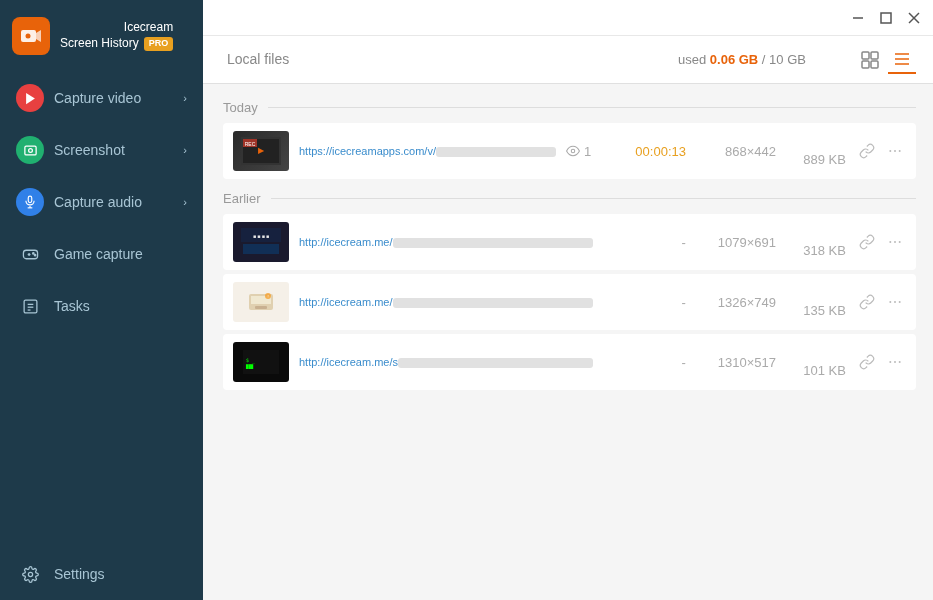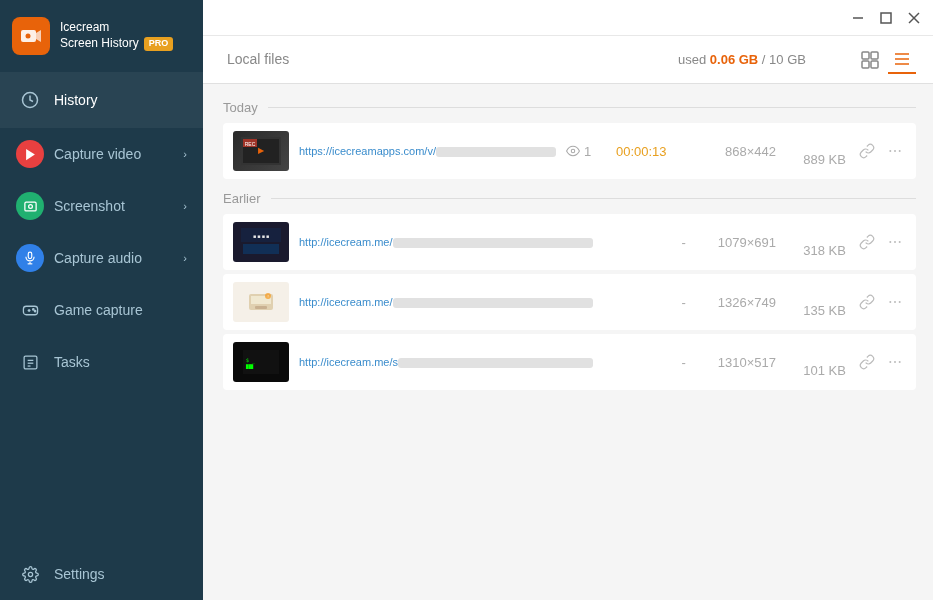--- a/index.html
+++ b/index.html
@@ -14,20 +14,21 @@
       flex-direction: column;
       height: 600px;
     }
 
     #app-header {
       display: flex;
       align-items: center;
       padding: 14px 12px;
       background: #1e3a4a;
       min-height: 72px;
+      text-align: right;
     }
 
     #app-logo {
       width: 38px;
       height: 38px;
       background: #e8630a;
       border-radius: 8px;
       display: flex;
       align-items: center;
       justify-content: center;
@@ -236,21 +237,21 @@
       gap: 4px;
       color: #aaa;
       font-size: 13px;
       min-width: 40px;
     }
 
     .file-duration {
       color: #e8a020;
       font-size: 13px;
       min-width: 70px;
-      text-align: left;
+      text-align: right;
     }
 
     .file-dims {
       color: #aaa;
       font-size: 13px;
       min-width: 80px;
       text-align: right;
     }
 
     .file-size {
@@ -308,29 +309,20 @@
     </div>
     <div id="app-title-block">
       <span id="app-name-line1">Icecream</span>
       <div id="app-name-line2">
         <span>Screen History</span>
         <span id="pro-badge">PRO</span>
       </div>
     </div>
   </div>
 
-  <div class="nav-item active" style="color:#fff; padding: 14px 16px; min-height:42px;">
-    <div class="nav-icon icon-history">
-      <svg width="18" height="18" viewBox="0 0 24 24" fill="none" stroke="#a8c5d4" stroke-width="2">
-        <circle cx="12" cy="12" r="10"></circle>
-        <polyline points="12 6 12 12 16 14"></polyline>
-      </svg>
-    </div>
-    <span class="nav-label">History</span>
-  </div>
 
   <div class="nav-item">
     <div class="nav-icon icon-capture-video">
       <svg width="15" height="15" viewBox="0 0 24 24" fill="white">
         <polygon points="5,3 19,12 5,21"></polygon>
       </svg>
     </div>
     <span class="nav-label">Capture video</span>
     <span class="nav-arrow">›</span>
   </div>

